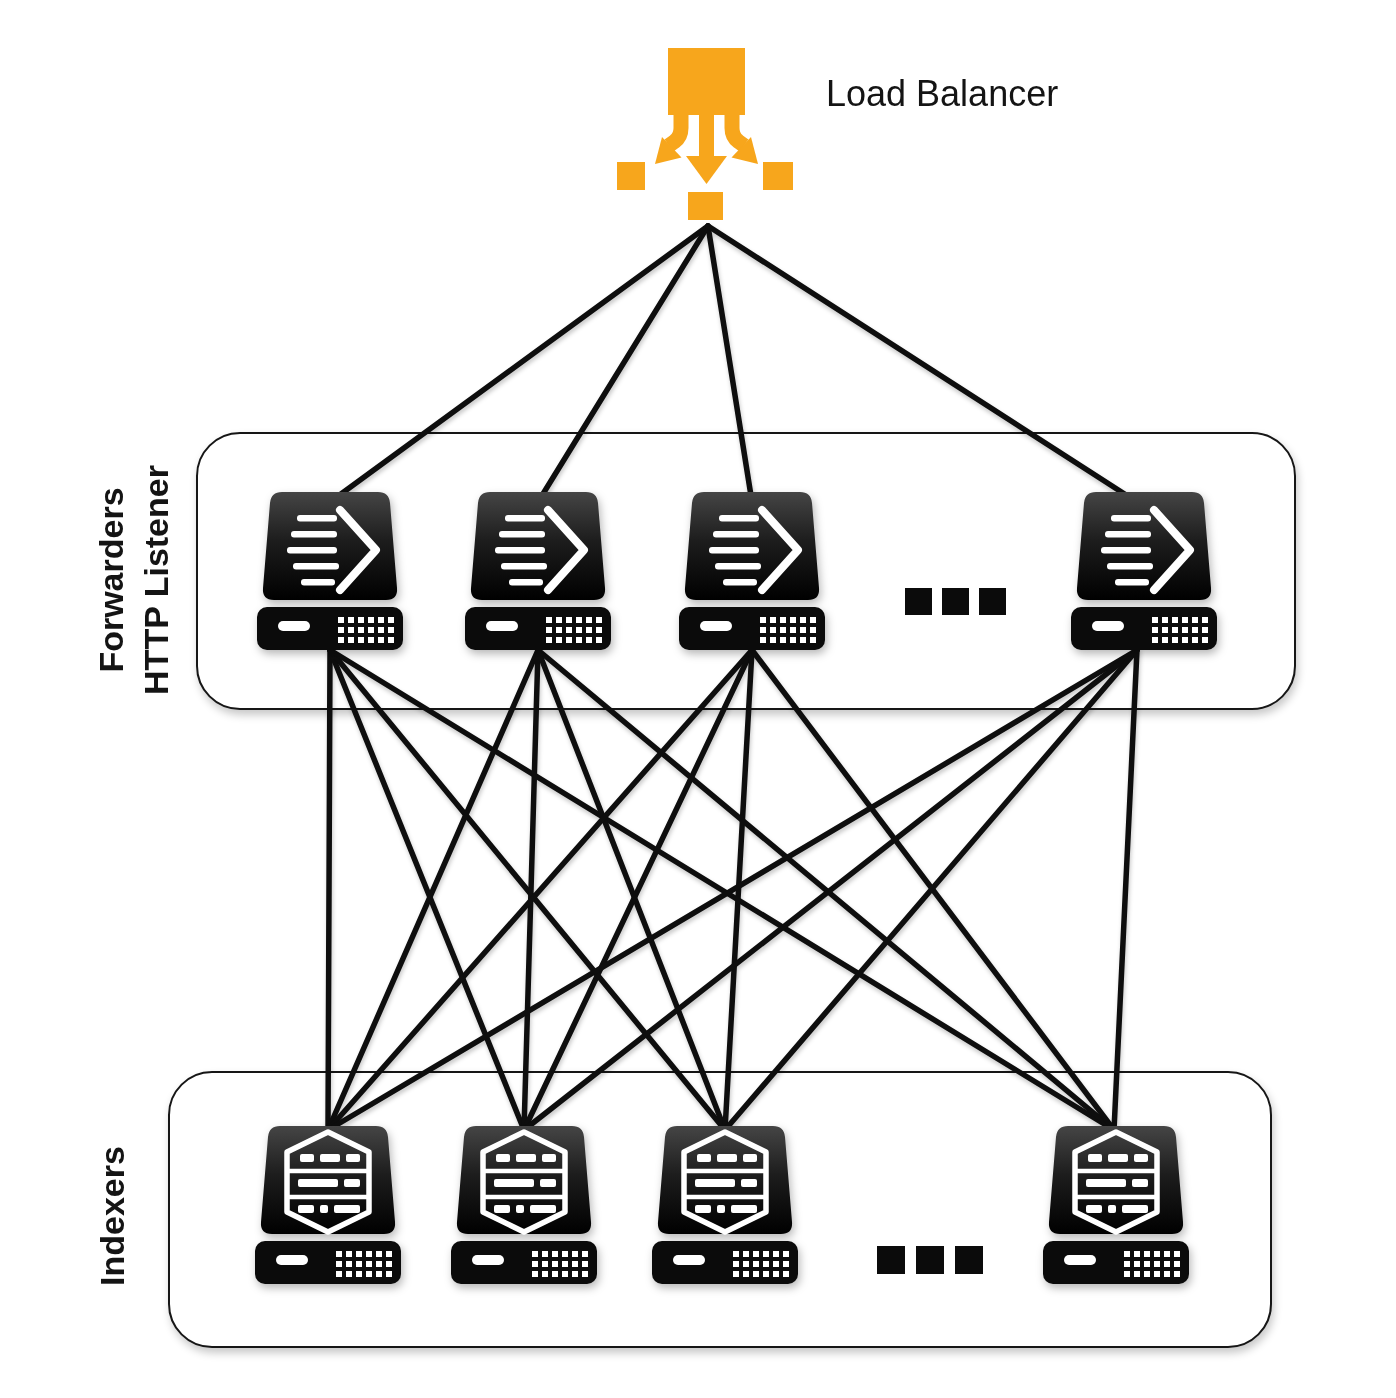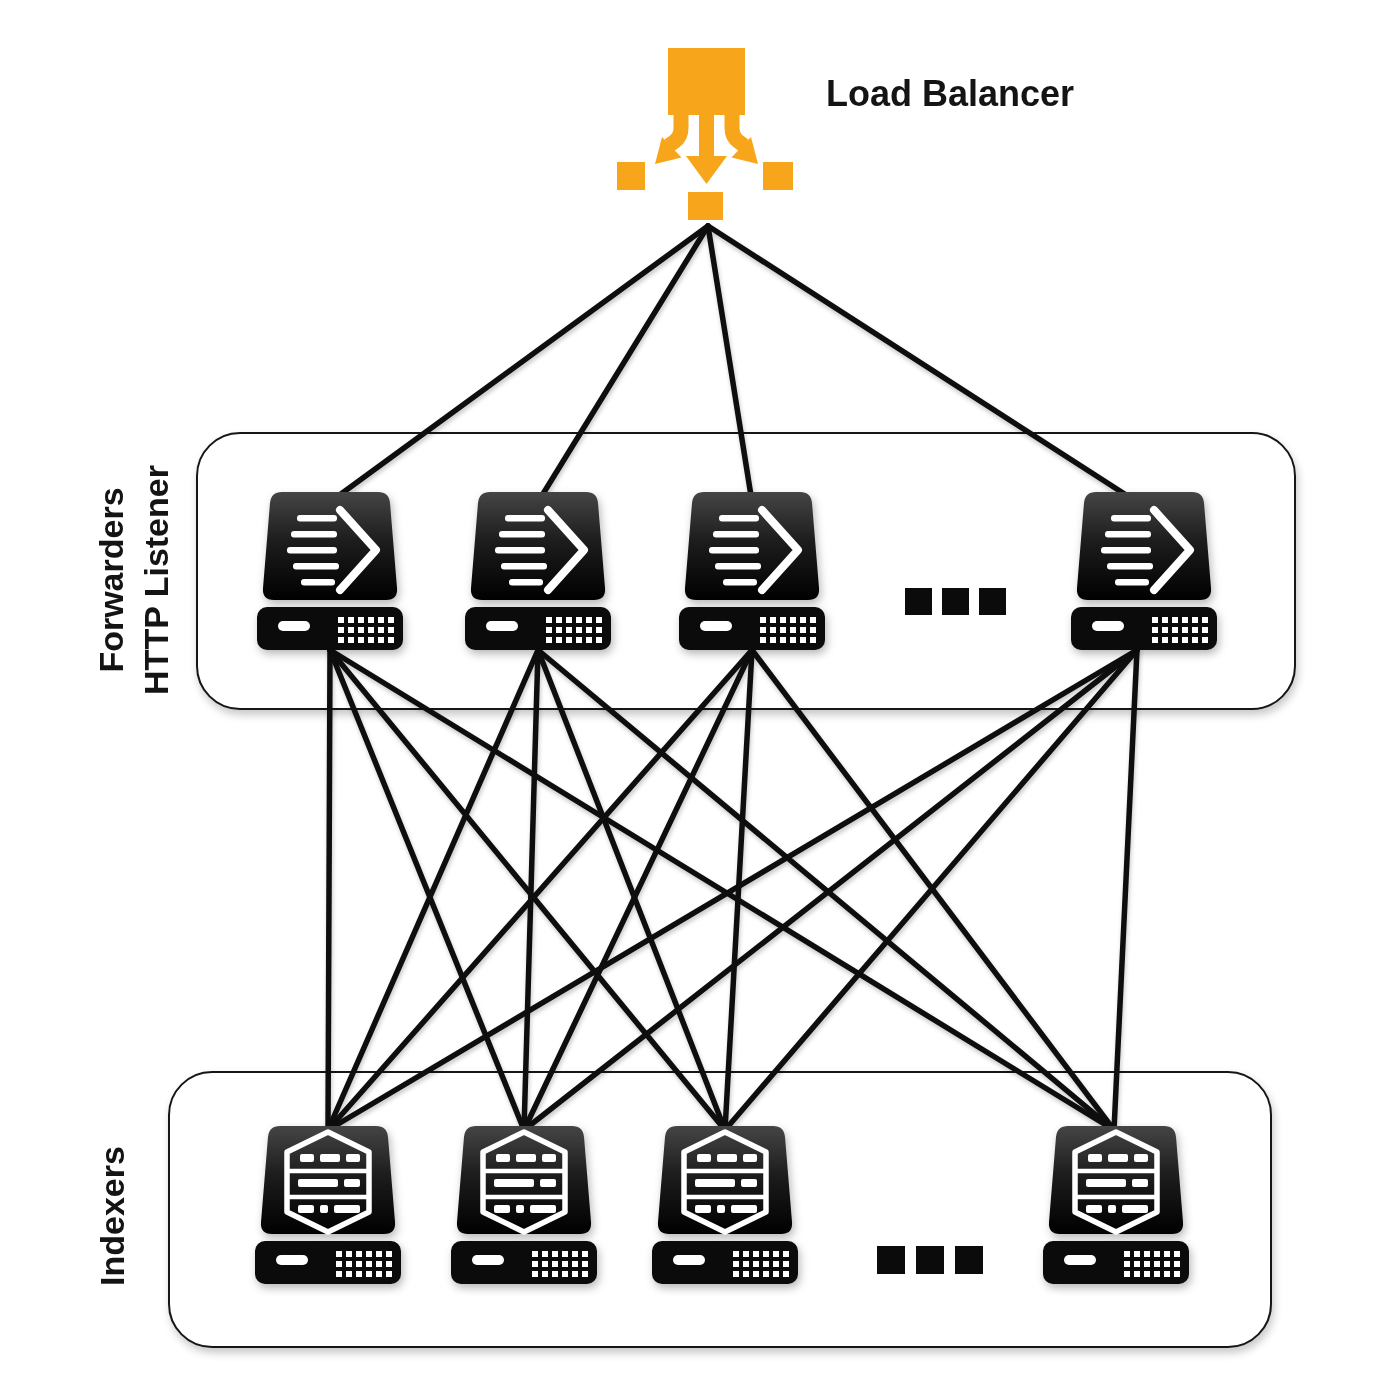--- a/index.html
+++ b/index.html
@@ -22,21 +22,21 @@
   #forwarders-ellipsis{left:905px;top:588px;gap:10px;}
   #forwarders-ellipsis .sq{width:27px;height:27px;}
   #indexers-ellipsis{left:877px;top:1246px;gap:11px;}
   #indexers-ellipsis .sq{width:28px;height:28px;}
   .vlabel{
     position:absolute;transform:rotate(-90deg);font-weight:bold;color:#141414;
     text-align:center;white-space:nowrap;z-index:4;
   }
   #forwarders-label{left:-86px;top:535px;width:440px;height:90px;font-size:34px;line-height:45px;}
   #indexers-label{left:-8px;top:1196px;width:240px;height:40px;font-size:34px;line-height:40px;}
-  #lb-label{position:absolute;left:826px;top:73px;font-size:36px;font-weight:bold;color:#141414;z-index:4;white-space:nowrap;}
+  #lb-label{position:absolute;left:826px;top:73px;font-size:36px;font-weight:normal;color:#141414;z-index:4;white-space:nowrap;}
 </style>
 </head>
 <body>
 
 <div id="stage">
 
   <div id="forwarders-box" class="group-box"></div>
   <div id="indexers-box" class="group-box"></div>
 
   <svg id="connectors" width="1396" height="1398" viewBox="0 0 1396 1398">

